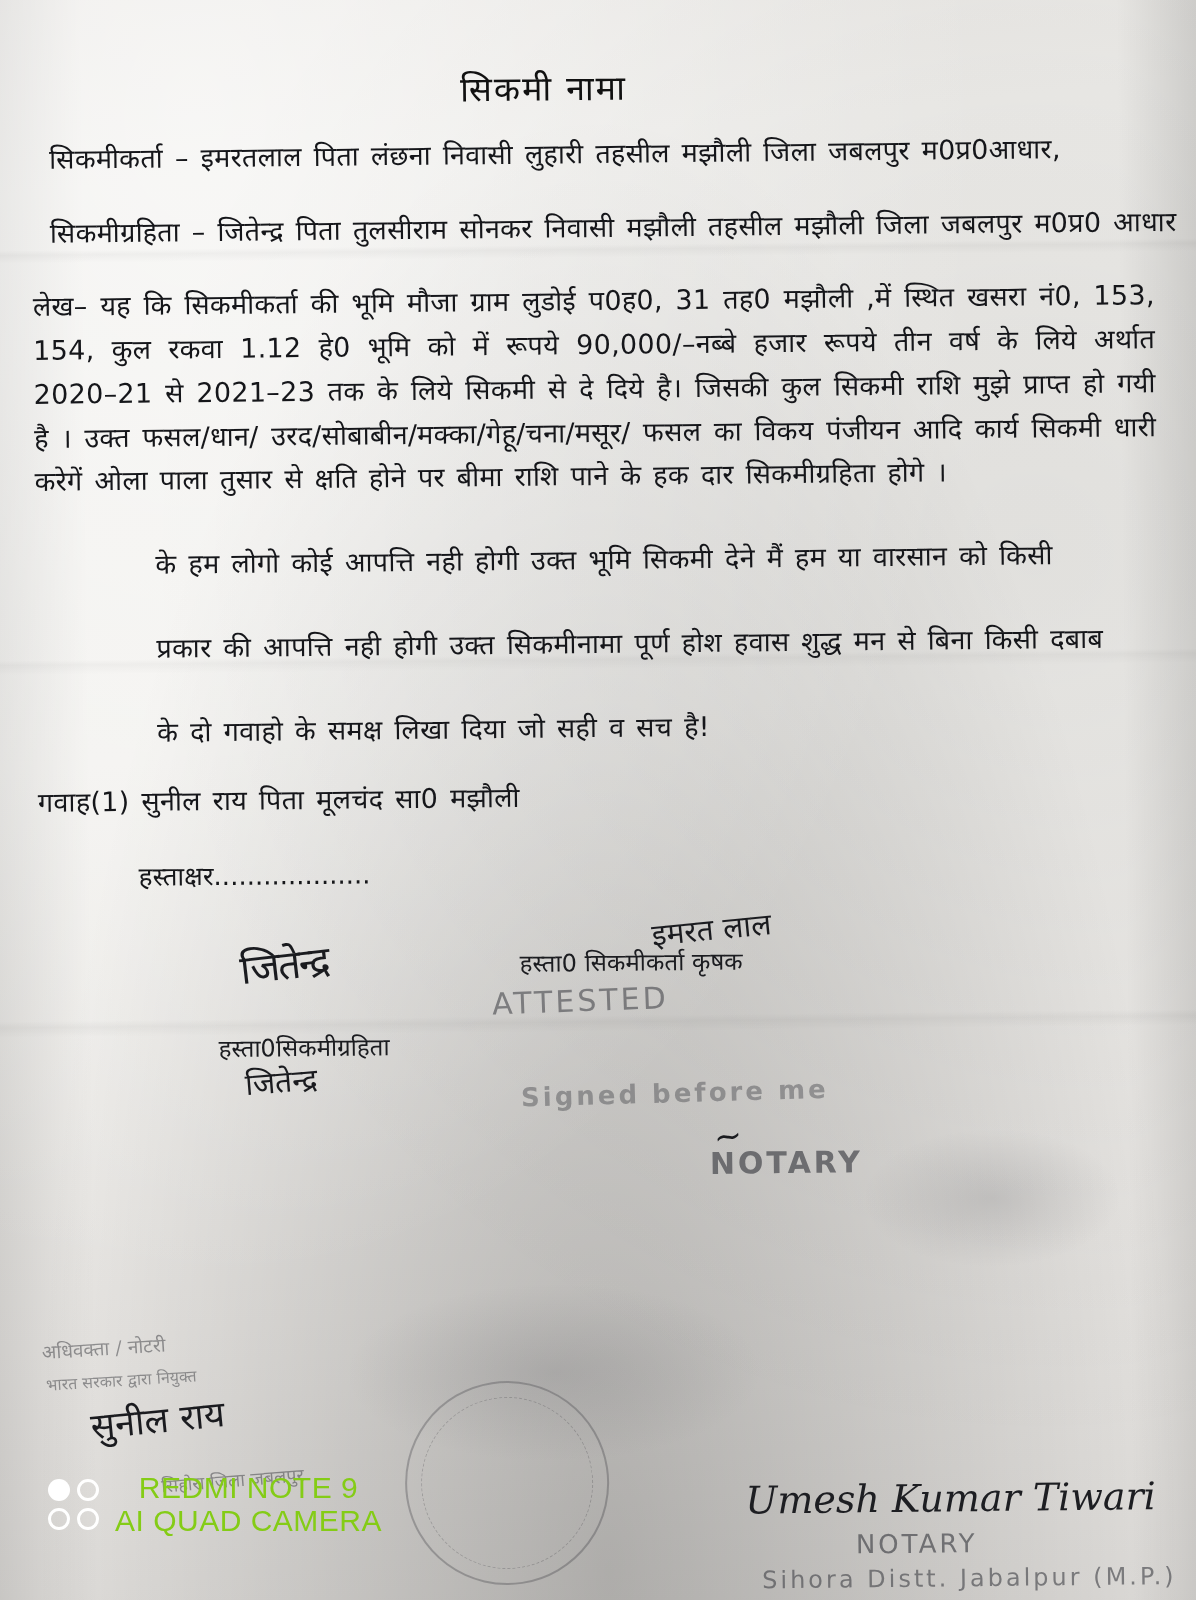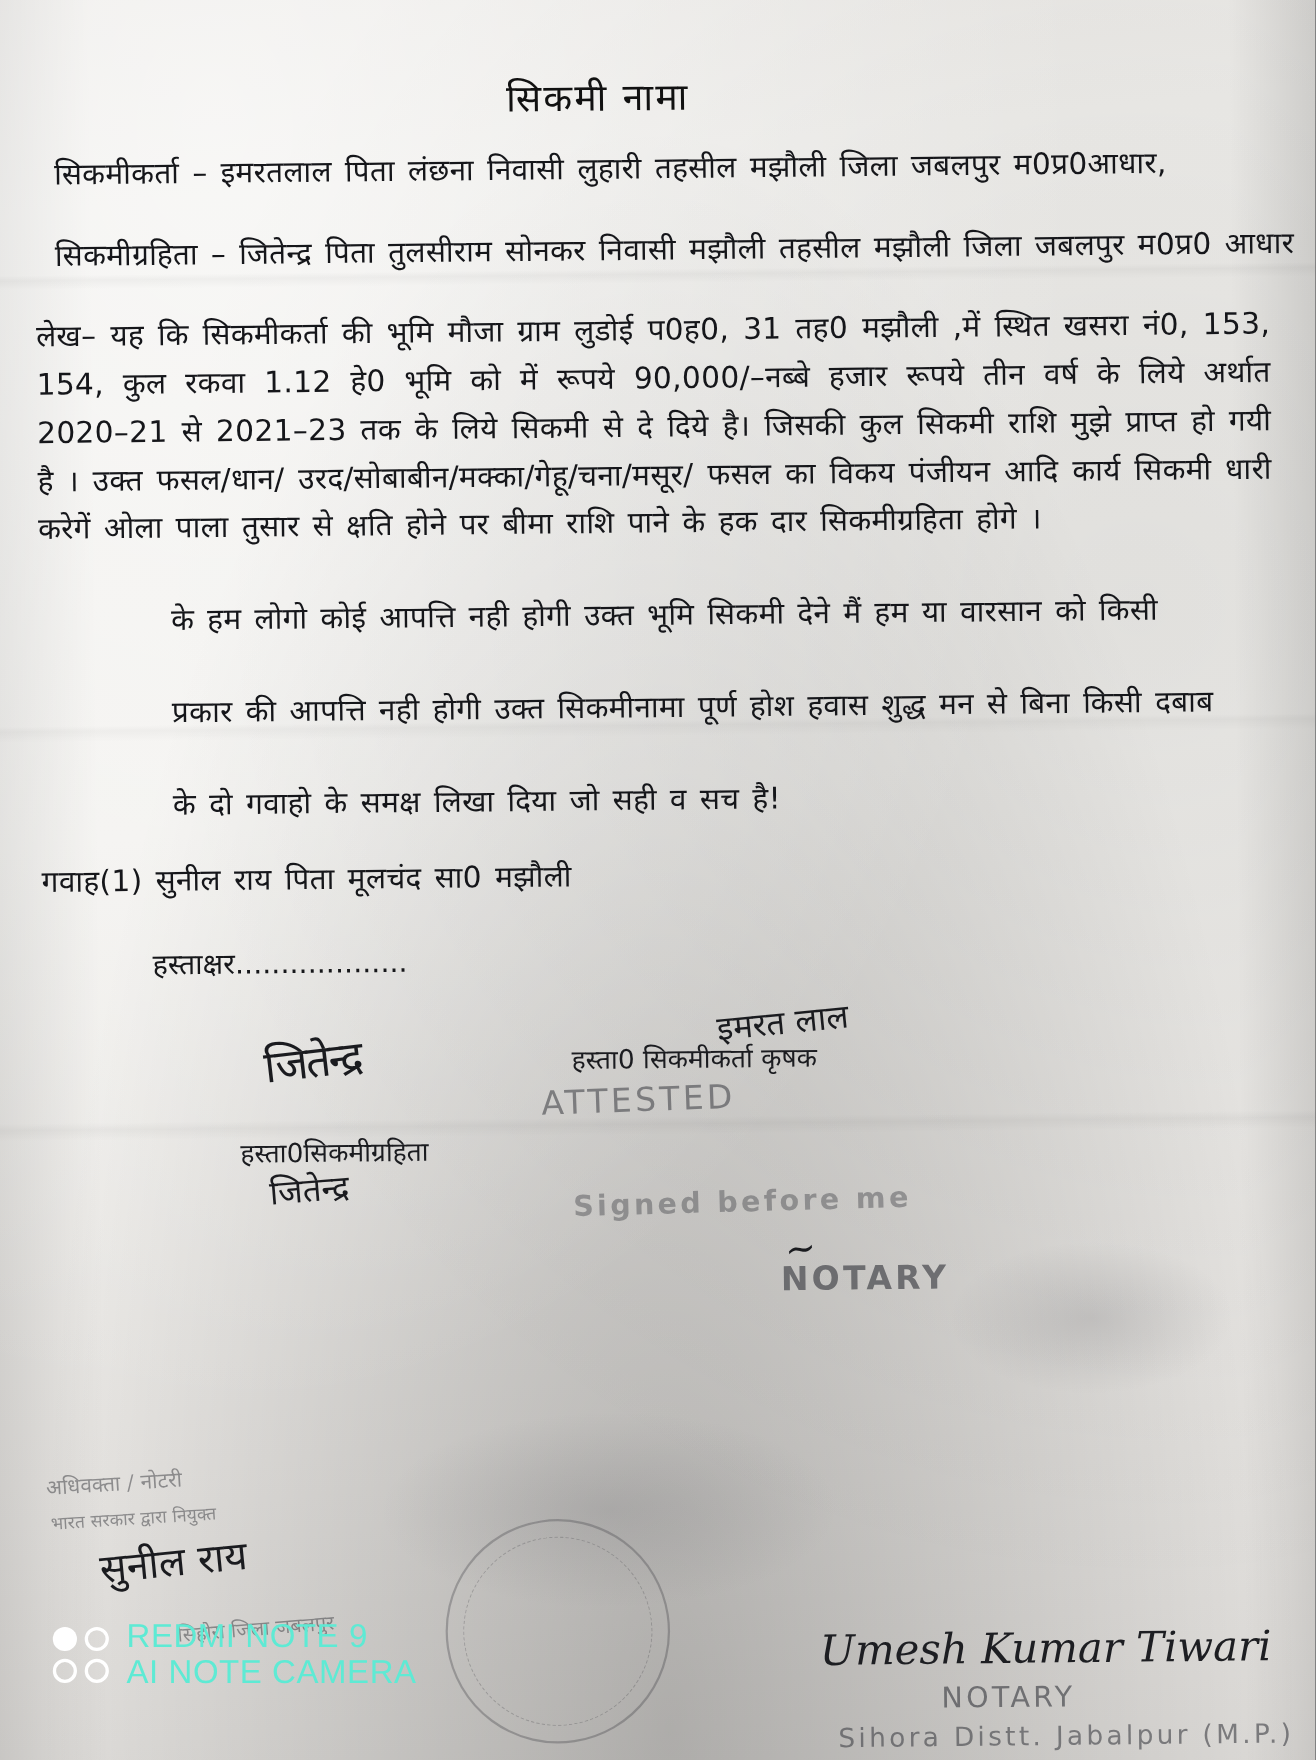--- a/index.html
+++ b/index.html
@@ -191,23 +191,24 @@
     justify-items: center;
   }
   .dot {
     width: 22px; height: 22px;
     border-radius: 50%;
     box-sizing: border-box;
   }
   .dot.fill { background: #ffffff; }
   .dot.ring { border: 3px solid #ffffff; }
   .wm-text {
-    color: #5eead4;
+    color: #84cc16;
     font-family: "Liberation Sans", sans-serif;
     line-height: 1.12;
+    text-align: center;
   }
   .wm-line1 { font-size: 30px; letter-spacing: .5px; }
   .wm-line2 { font-size: 30px; letter-spacing: .5px; }
 
   .smudge {
     position: absolute;
     background: radial-gradient(ellipse at center, rgba(90,90,95,.18), transparent 70%);
     pointer-events: none;
   }
 </style>
@@ -274,16 +275,16 @@
 
   <div class="watermark">
     <div class="wm-dots">
       <span class="dot fill"></span>
       <span class="dot ring"></span>
       <span class="dot ring"></span>
       <span class="dot ring"></span>
     </div>
     <div class="wm-text">
       <div class="wm-line1">REDMI NOTE 9</div>
-      <div class="wm-line2">AI NOTE CAMERA</div>
+      <div class="wm-line2">AI QUAD CAMERA</div>
     </div>
   </div>
 </div>
 
 </body></html>

